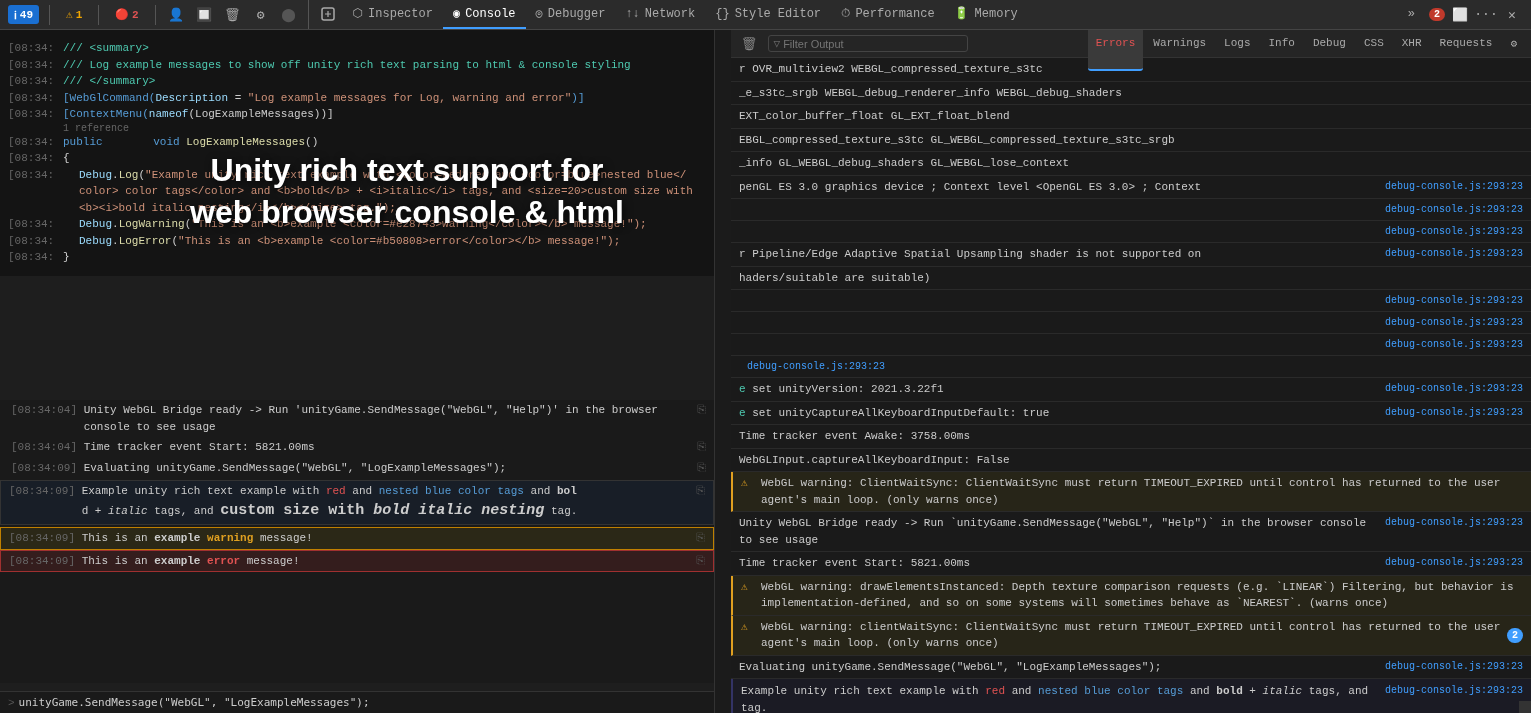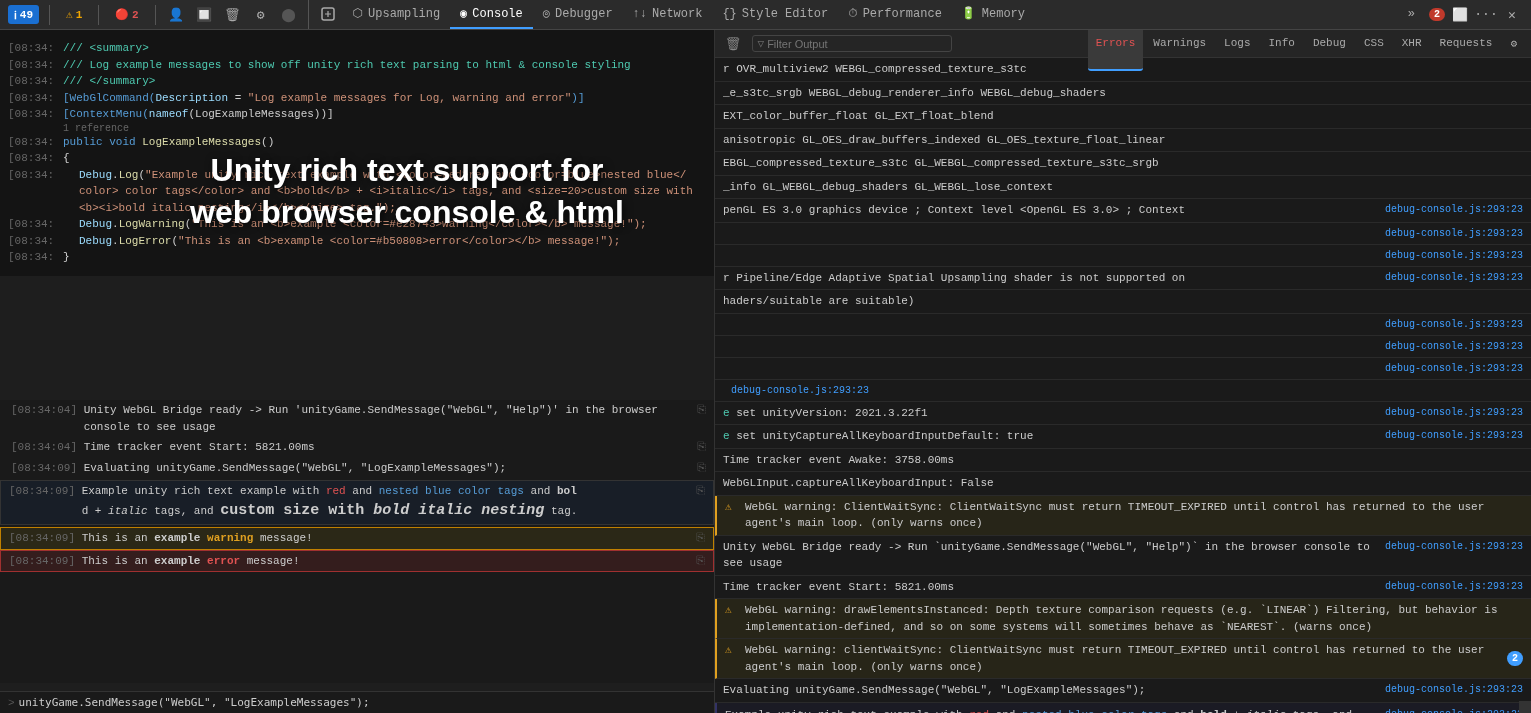--- a/index.html
+++ b/index.html
@@ -75,20 +75,21 @@
       background: #c0392b; color: #fff;
       border-radius: 10px; padding: 1px 5px;
       font-size: 10px; font-weight: bold;
     }
 
     
     .main-content {
       display: flex;
       flex: 1;
       overflow: hidden;
+      gap: 16px;
     }
 
     
     .left-panel {
       width: 715px;
       flex-shrink: 0;
       display: flex;
       flex-direction: column;
       background: #1e1e1e;
       border-right: 1px solid #333;
@@ -288,21 +289,21 @@
   <div class="nav-tabs">
 
     <span class="nav-tab" style="padding: 0 8px;">
       <svg width="14" height="14" viewBox="0 0 14 14" fill="none">
           <rect x="1" y="1" width="12" height="12" rx="2" stroke="#aaa" stroke-width="1.5"></rect>
           <path d="M4 7h6M7 4v6" stroke="#aaa" stroke-width="1.2"></path>
         </svg>
     </span>
     <div class="nav-tab">
       <span>⬡</span>
-      <span>Upsampling</span>
+      <span>Inspector</span>
     </div>
     <div class="nav-tab active">
       <span>◉</span>
       <span>Console</span>
     </div>
     <div class="nav-tab">
       <span>◎</span>
       <span>Debugger</span>
     </div>
     <div class="nav-tab">
@@ -358,21 +359,21 @@
       <div class="code-line">
         <span class="code-timestamp">[08:34:</span>
         <span class="code-text">
           <span style="color:#569cd6;">[ContextMenu(</span><span style="color:#9cdcfe;">nameof</span><span style="color:#ccc;">(LogExampleMessages))]</span>
         </span>
       </div>
       <div class="ref-line">1 reference</div>
       <div class="code-line">
         <span class="code-timestamp">[08:34:</span>
         <span class="code-text">
-          <span style="color:#569cd6;">public</span> <span style="color:#569cd6;">void</span> <span style="color:#dcdcaa;">LogExampleMessages</span><span style="color:#ccc;">()</span>
+          <span style="color:#569cd6;">public</span> <span style="color:#569cd6;margin-left:44px;">void</span> <span style="color:#dcdcaa;">LogExampleMessages</span><span style="color:#ccc;">()</span>
         </span>
       </div>
       <div class="code-line">
         <span class="code-timestamp">[08:34:</span>
         <span class="code-text code-white">{</span>
       </div>
       <div class="code-line">
         <span class="code-timestamp">[08:34:</span>
         <span class="code-text" style="padding-left:16px;">
           <span style="color:#9cdcfe;">Debug</span><span style="color:#ccc;">.</span><span style="color:#dcdcaa;">Log</span><span style="color:#ccc;">(</span><span style="color:#ce9178;">"Example unity rich text example with &lt;color=red&gt;red and &lt;color=blue&gt;nested blue&lt;/</span>
@@ -487,23 +488,20 @@
       <div class="console-msg">
         <span class="msg-content">r OVR_multiview2 WEBGL_compressed_texture_s3tc</span>
       </div>
       <div class="console-msg">
         <span class="msg-content">_e_s3tc_srgb WEBGL_debug_renderer_info WEBGL_debug_shaders</span>
       </div>
       <div class="console-msg">
         <span class="msg-content">EXT_color_buffer_float GL_EXT_float_blend</span>
       </div>
       <div class="console-msg">
-        <span class="msg-content">anisotropic GL_OES_draw_buffers_indexed GL_OES_texture_float_linear</span>
-      </div>
-      <div class="console-msg">
         <span class="msg-content">EBGL_compressed_texture_s3tc GL_WEBGL_compressed_texture_s3tc_srgb</span>
       </div>
       <div class="console-msg">
         <span class="msg-content">_info GL_WEBGL_debug_shaders GL_WEBGL_lose_context</span>
       </div>
       <div class="console-msg">
         <span class="msg-content">penGL ES 3.0 graphics device ; Context level  &lt;OpenGL ES 3.0&gt; ; Context</span>
         <span class="msg-source">debug-console.js:293:23</span>
       </div>
       <div class="console-msg">

